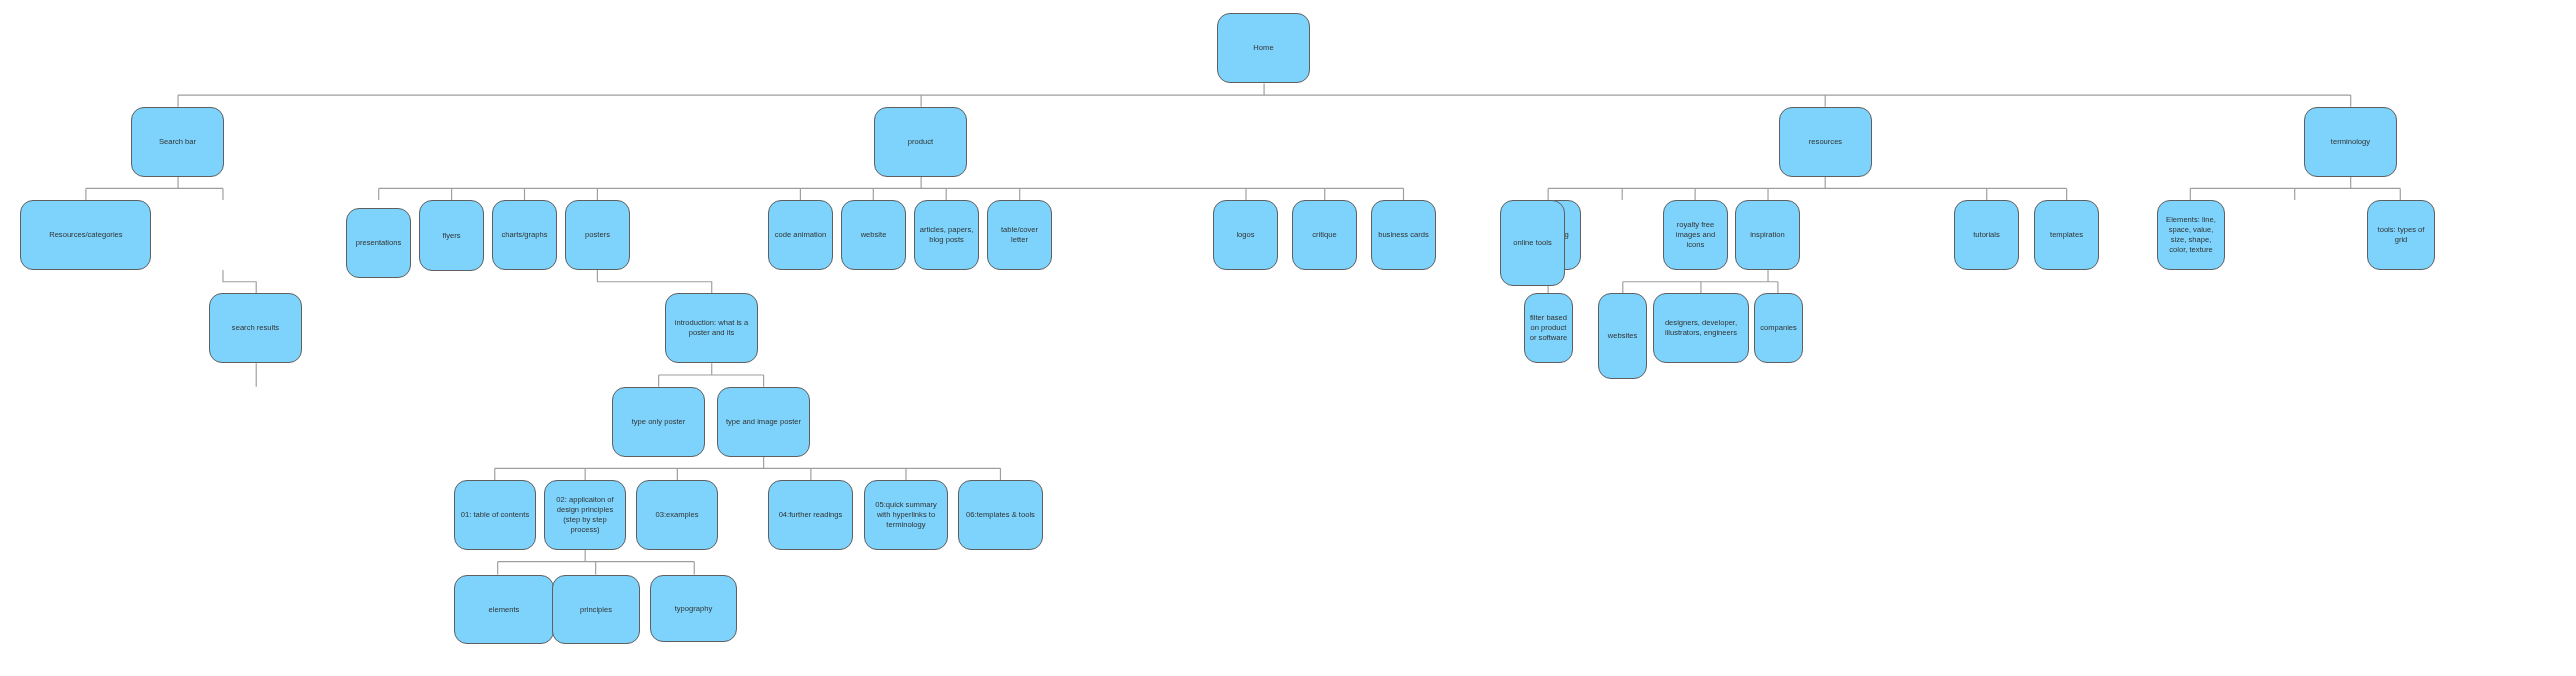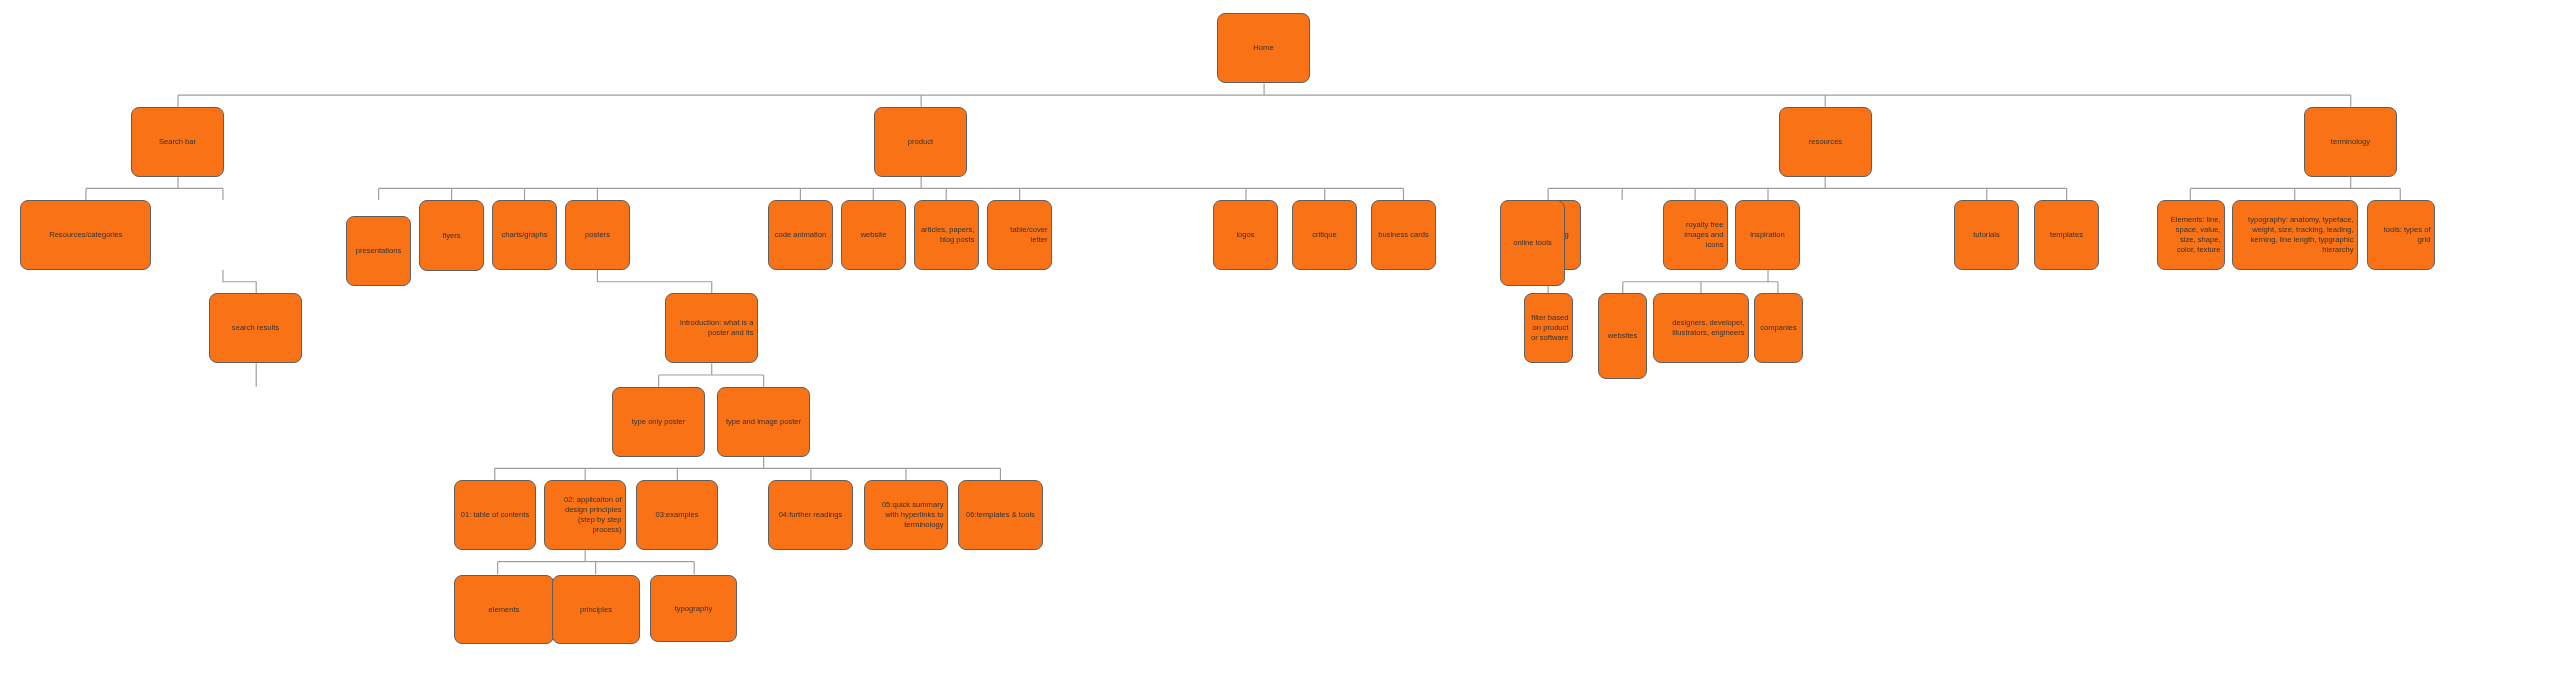--- a/index.html
+++ b/index.html
@@ -8,29 +8,29 @@
     width:2576px;height:676px;
     background:#ffffff;
     font-family:"Liberation Sans", sans-serif;
     overflow:hidden;
   }
   .edges{position:absolute;left:0;top:0;width:2576px;height:676px;}
   .node{
     position:absolute;
     box-sizing:border-box;
     border:1.2px solid #5f5f5f;
-    border-radius:8px;
-    background:#f97316;
+    border-radius:13px;
+    background:#7dd3fc;
     color:#333333;
     font-size:7.6px;
     line-height:1.3;
     display:flex;
     align-items:center;
     justify-content:center;
-    text-align:right;
+    text-align:center;
     padding:2.3px 3.5px;
   }
 </style>
 </head>
 <body>
 
 <div class="canvas">
 
   <svg class="edges" viewBox="0 0 4416 1159" xmlns="http://www.w3.org/2000/svg" fill="none" stroke="#9e9e9e" stroke-width="2">
 
@@ -62,21 +62,21 @@
   <div class="node" style="left:1217px;top:13.4px;width:93px;height:70px">Home</div>
 
   <div class="node" style="left:131px;top:107px;width:93px;height:70px">Search bar</div>
   <div class="node" style="left:874px;top:107px;width:93px;height:70px">product</div>
   <div class="node" style="left:1779px;top:107px;width:93px;height:70px">resources</div>
   <div class="node" style="left:2304px;top:107px;width:93px;height:70px">terminology</div>
 
   <div class="node" style="left:20.4px;top:200px;width:131px;height:70px">Resources/categories</div>
   <div class="node" style="left:209px;top:293px;width:93px;height:70px">search results</div>
 
-  <div class="node" style="left:346px;top:216px;width:65px;height:70px">presentations</div>
+  <div class="node" style="left:346px;top:208px;width:65px;height:70px">presentations</div>
   <div class="node" style="left:419px;top:200px;width:65px;height:71px">flyers</div>
   <div class="node" style="left:492px;top:200px;width:65px;height:70px">charts/graphs</div>
   <div class="node" style="left:565px;top:200px;width:65px;height:70px">posters</div>
   <div class="node" style="left:768px;top:200px;width:65px;height:70px">code animation</div>
   <div class="node" style="left:841px;top:200px;width:65px;height:70px">website</div>
   <div class="node" style="left:914px;top:200px;width:65px;height:70px">articles, papers, blog posts</div>
   <div class="node" style="left:987px;top:200px;width:65px;height:70px">table/cover letter</div>
   <div class="node" style="left:1213px;top:200px;width:65px;height:70px">logos</div>
   <div class="node" style="left:1292px;top:200px;width:65px;height:70px">critique</div>
   <div class="node" style="left:1371px;top:200px;width:65px;height:70px">business cards</div>
@@ -99,17 +99,16 @@
   <div class="node" style="left:1663px;top:200px;width:65px;height:70px">royalty free images and icons</div>
   <div class="node" style="left:1735px;top:200px;width:65px;height:70px">inspiration</div>
   <div class="node" style="left:1954px;top:200px;width:65px;height:70px">tutorials</div>
   <div class="node" style="left:2034px;top:200px;width:65px;height:70px">templates</div>
   <div class="node" style="left:1524px;top:293px;width:49px;height:70px">filter based on product or software</div>
   <div class="node" style="left:1598px;top:293px;width:49px;height:86px">websites</div>
   <div class="node" style="left:1653px;top:293px;width:96px;height:70px">designers, developer, illustrators, engineers</div>
   <div class="node" style="left:1754px;top:293px;width:49px;height:70px">companies</div>
 
   <div class="node" style="left:2157px;top:200px;width:68px;height:70px">Elements: line, space, value, size, shape, color, texture</div>
-  <div class="node" style="left:2232px;top:200px;width:126px;height:70px">typography: anatomy, typeface, weight, size, tracking, leading, kerning, line length, typgraphic hierarchy</div>
   <div class="node" style="left:2367px;top:200px;width:68px;height:70px">tools: types of grid</div>
 
 </div>
 
 
 </body></html>

